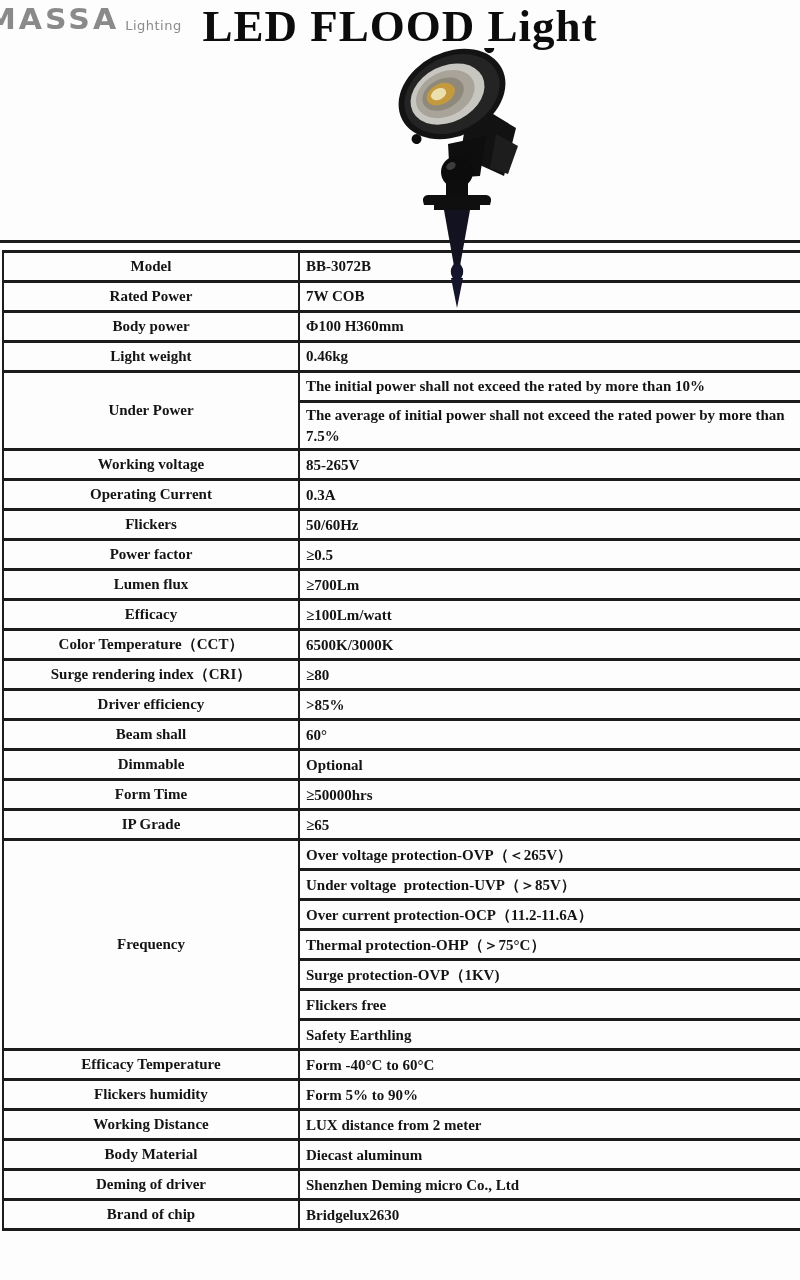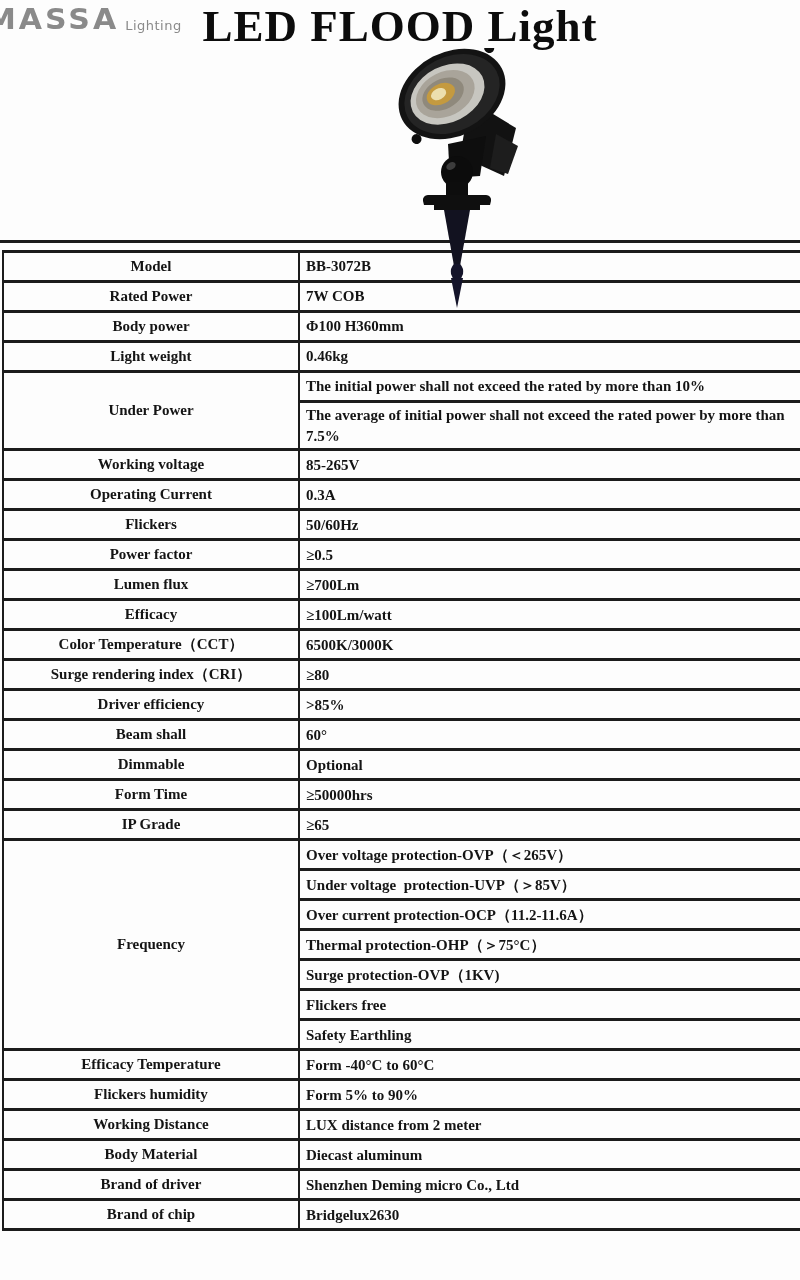--- a/index.html
+++ b/index.html
@@ -234,21 +234,21 @@
       </tr>
       <tr>
         <td class="label" rowspan="1">Working Distance</td>
         <td class="value">LUX distance from 2 meter</td>
       </tr>
       <tr>
         <td class="label" rowspan="1">Body Material</td>
         <td class="value">Diecast aluminum</td>
       </tr>
       <tr>
-        <td class="label" rowspan="1">Brand of driver</td>
+        <td class="label" rowspan="1">Deming of driver</td>
         <td class="value">Shenzhen Deming micro Co., Ltd</td>
       </tr>
       <tr>
         <td class="label" rowspan="1">Brand of chip</td>
         <td class="value">Bridgelux2630</td>
       </tr>
     </tbody>
 </table>
 
 </body></html>

